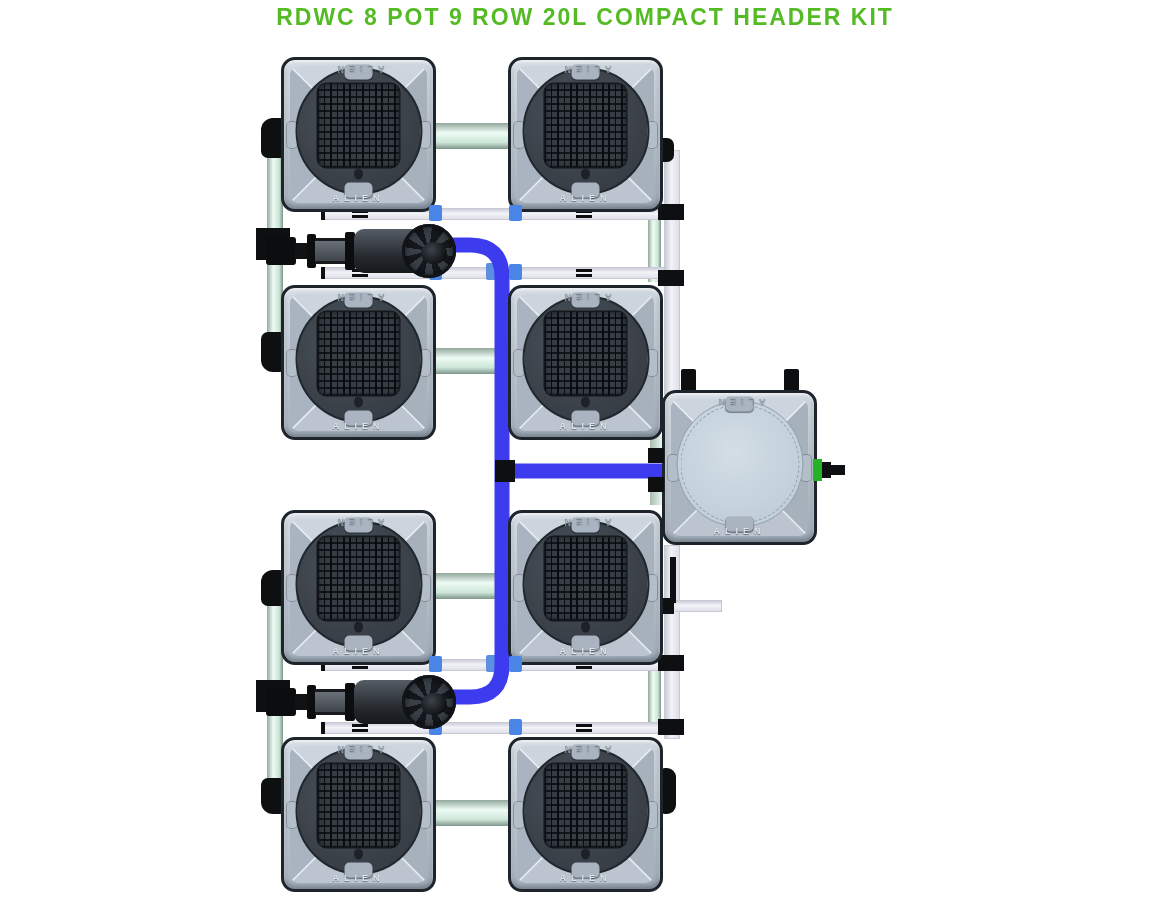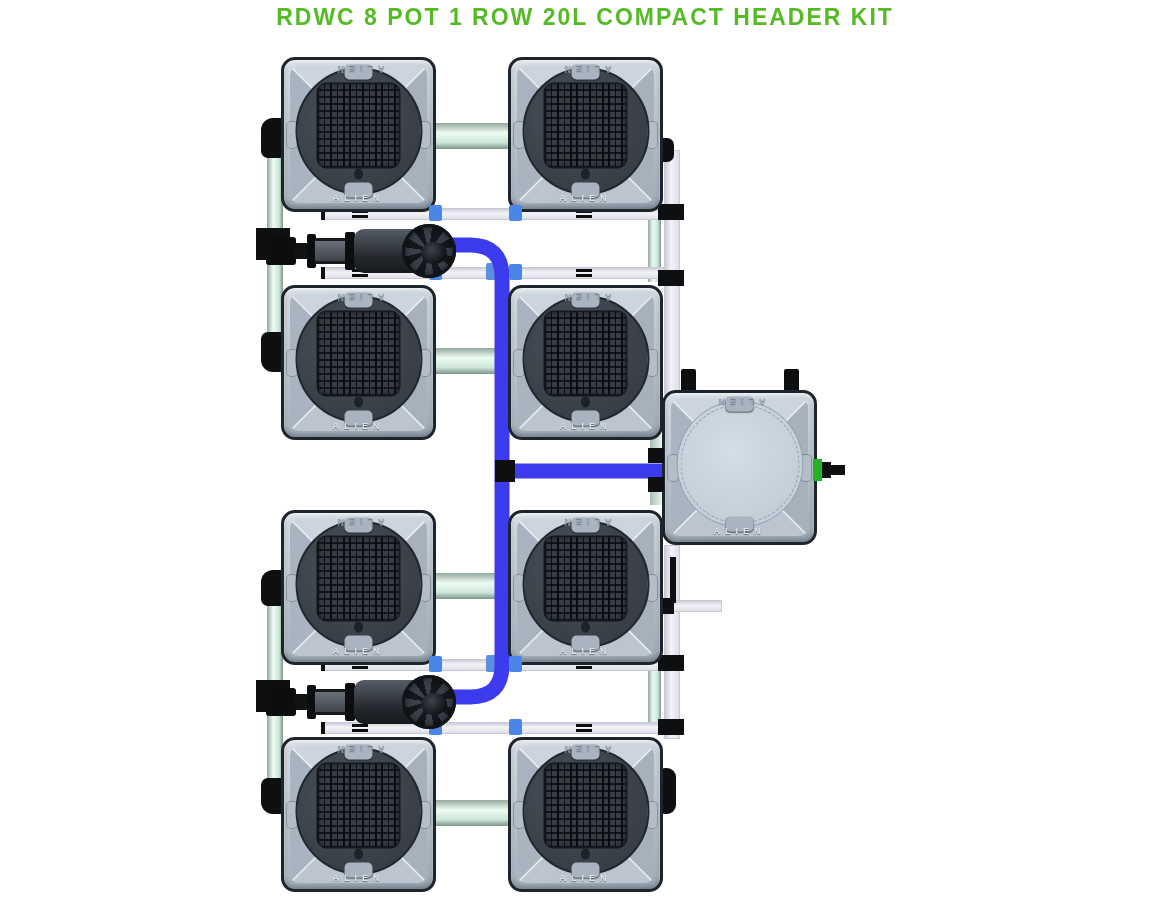--- a/index.html
+++ b/index.html
@@ -77,21 +77,21 @@
        background:radial-gradient(circle at 40% 35%,#3c434b,#0e1013 75%);}
 
   
   .post{position:absolute;width:15px;height:27px;background:#0c0e10;z-index:2;border-radius:2px 2px 0 0;}
   .post::after{content:"";position:absolute;left:-3px;bottom:0;width:21px;height:5px;background:#0c0e10;}
 </style>
 </head>
 <body>
 
 <div class="canvas">
-  <div class="title">RDWC 8 POT 1 ROW 20L COMPACT HEADER KIT</div>
+  <div class="title">RDWC 8 POT 9 ROW 20L COMPACT HEADER KIT</div>
 
   <div class="pipeH" style="left:431px;top:123px;width:78px;height:26px;"></div>
   <div class="pipeH" style="left:431px;top:348px;width:78px;height:26px;"></div>
   <div class="pipeH" style="left:431px;top:573px;width:78px;height:26px;"></div>
   <div class="pipeH" style="left:431px;top:800px;width:78px;height:26px;"></div>
 
   <div class="pipeVmint" style="left:267px;top:140px;width:16px;height:210px;"></div>
   <div class="pipeVmint" style="left:267px;top:592px;width:16px;height:200px;"></div>
 
   <div class="pipeVmint" style="left:648px;top:214px;width:13px;height:68px;"></div>

